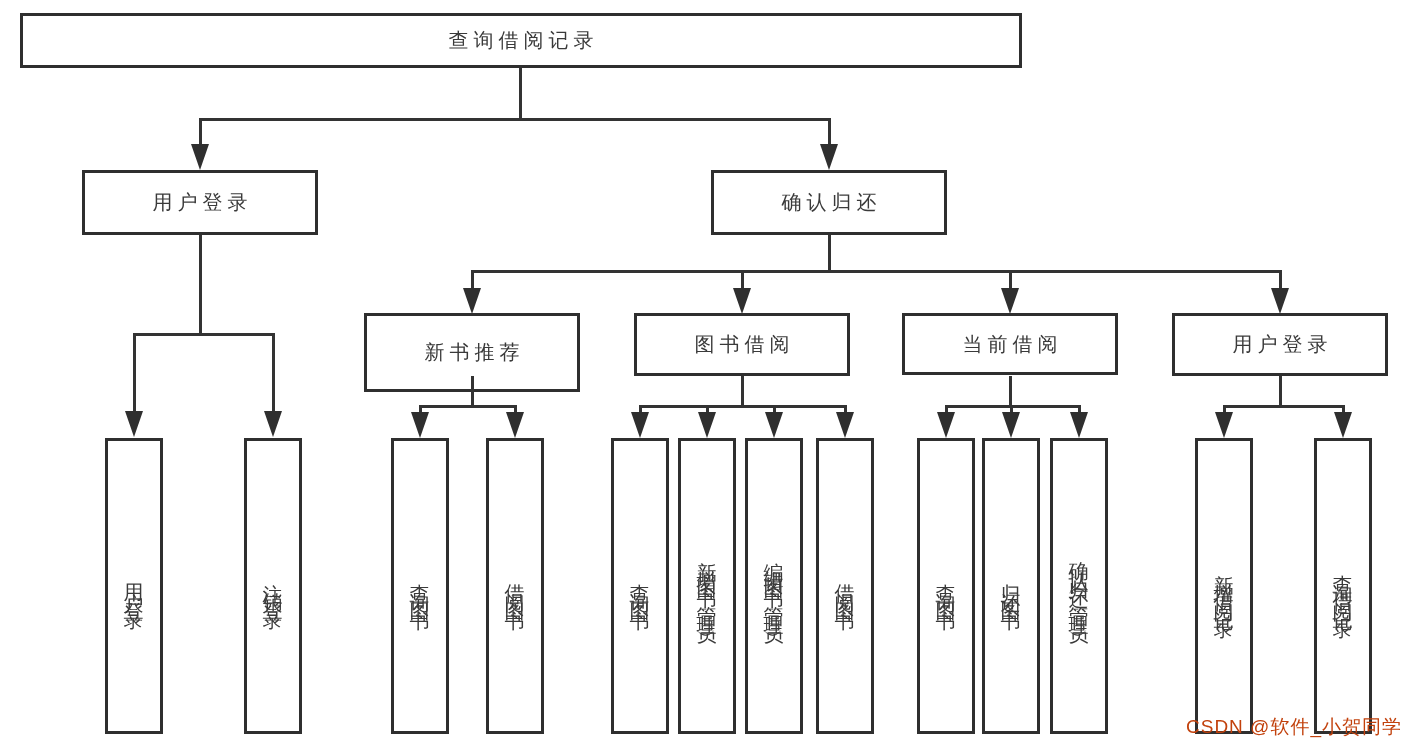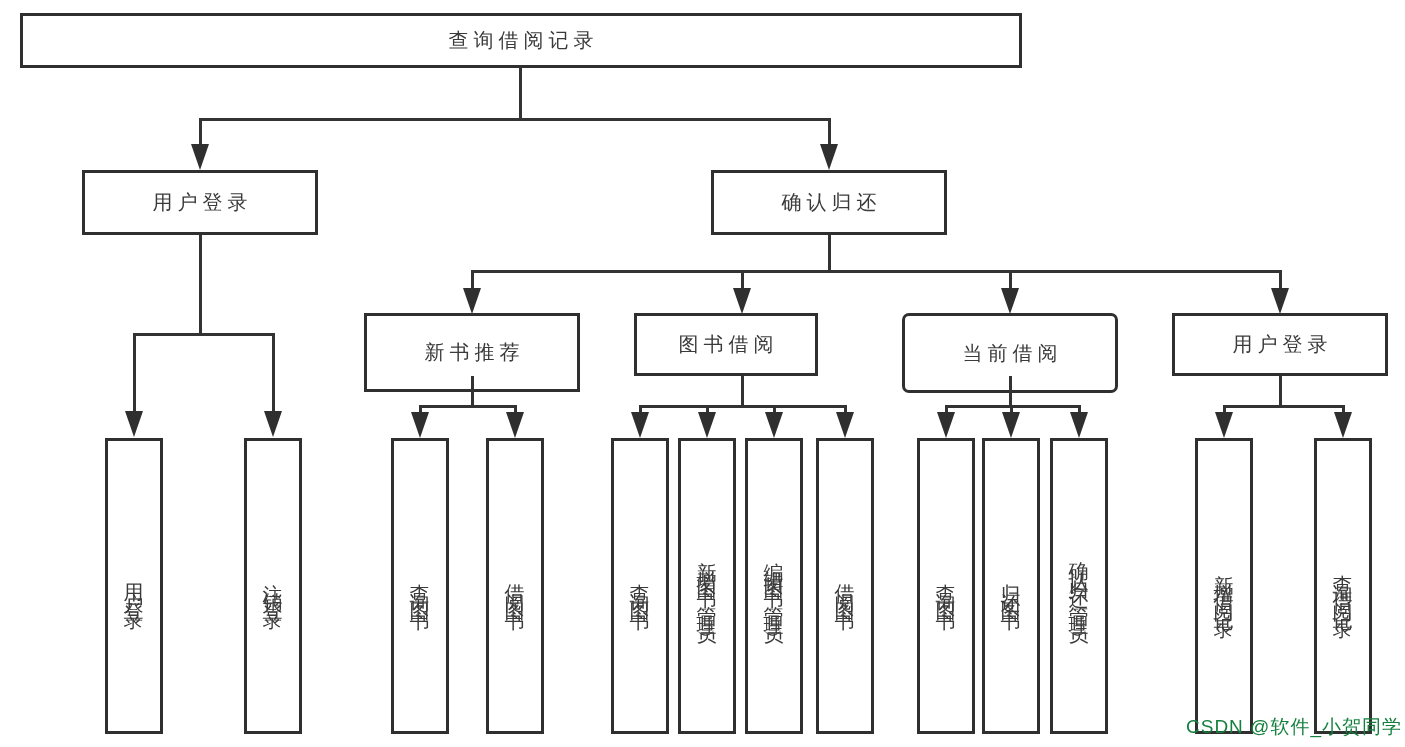--- a/index.html
+++ b/index.html
@@ -37,21 +37,21 @@
   .arrow {
     position:absolute; width:0; height:0;
     border-left:9px solid transparent;
     border-right:9px solid transparent;
     border-top:26px solid #2f2f2f;
   }
   .watermark {
     position:absolute;
     left:1186px; top:714px;
     font-size:19px;
-    color:#15803d;
+    color:#c2410c;
     letter-spacing:1px;
     white-space:nowrap;
   }
 </style>
 </head>
 <body>
 
 <div class="canvas">
 
   <div class="box" style="left:20px; top:13px; width:1002px; height:55px;">查询借阅记录</div>
@@ -78,22 +78,22 @@
   <div class="vline" style="left:471px;  top:270px; height:20px;"></div>
   <div class="arrow" style="left:463px;  top:288px;"></div>
   <div class="vline" style="left:741px;  top:270px; height:20px;"></div>
   <div class="arrow" style="left:733px;  top:288px;"></div>
   <div class="vline" style="left:1009px; top:270px; height:20px;"></div>
   <div class="arrow" style="left:1001px; top:288px;"></div>
   <div class="vline" style="left:1279px; top:270px; height:20px;"></div>
   <div class="arrow" style="left:1271px; top:288px;"></div>
 
   <div class="box" style="left:364px;  top:313px; width:216px; height:79px;">新书推荐</div>
-  <div class="box" style="left:634px;  top:313px; width:184px; height:63px;font-family:Liberation Mono, monospace;">图书借阅</div>
-  <div class="box" style="left:902px;  top:313px; width:216px; height:80px;border-radius:7px;">当前借阅</div>
+  <div class="box" style="left:634px;  top:313px; width:216px; height:63px;font-family:Liberation Mono, monospace;">图书借阅</div>
+  <div class="box" style="left:902px;  top:313px; width:216px; height:62px;">当前借阅</div>
   <div class="box" style="left:1172px; top:313px; width:216px; height:63px;">用户登录</div>
 
   <div class="vline" style="left:471px; top:376px; height:31px;"></div>
   <div class="hline" style="left:419px; top:405px; width:98px;"></div>
   <div class="vline" style="left:419px; top:405px; height:9px;"></div>
   <div class="arrow" style="left:411px; top:412px;"></div>
   <div class="vline" style="left:514px; top:405px; height:9px;"></div>
   <div class="arrow" style="left:506px; top:412px;"></div>
 
   <div class="vline" style="left:741px; top:376px; height:31px;"></div>

